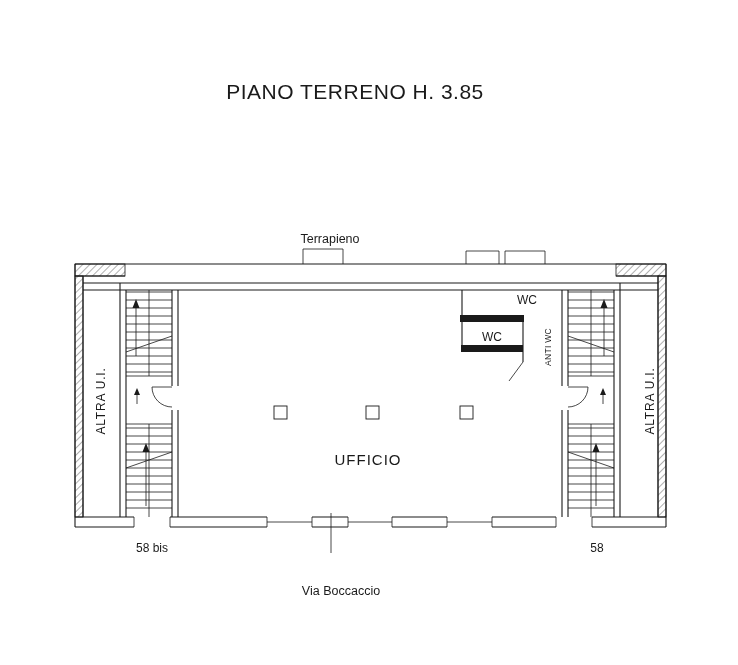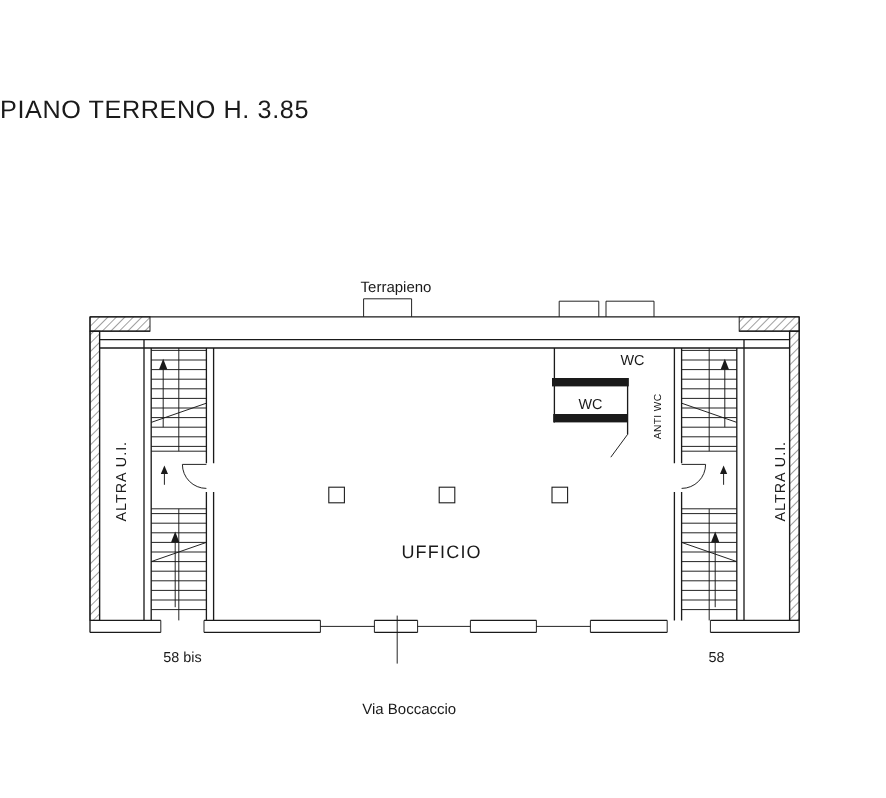--- a/index.html
+++ b/index.html
@@ -11,20 +11,21 @@
     position:relative;
     width:738px;height:665px;
     background:var(--bg-color);
     font-family:"Liberation Sans",sans-serif;
     color:var(--line-color);
     overflow:hidden;
   }
   .plan-title{
     position:absolute;
     top:80px;left:0;width:710px;
+    text-align:center;
     font-size:21px;
     letter-spacing:.5px;
     color:var(--line-color);
   }
   svg{position:absolute;top:0;left:0;color:var(--line-color);}
   svg text{
     font-family:"Liberation Sans",sans-serif;
     fill:var(--line-color);
   }
   .t12{font-size:12px;}

